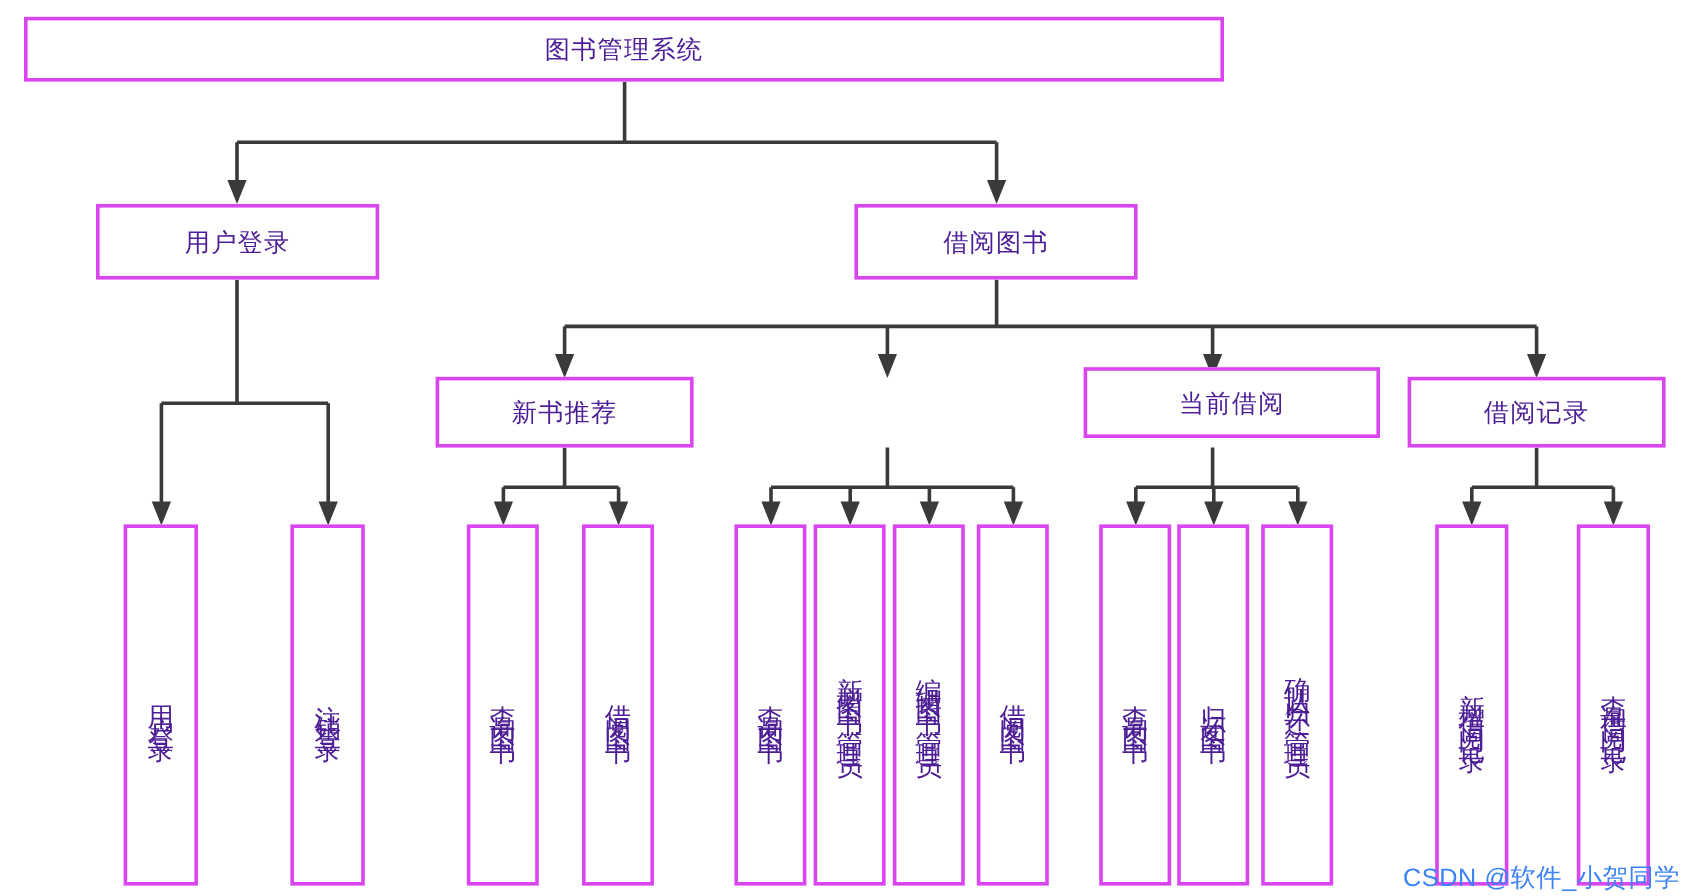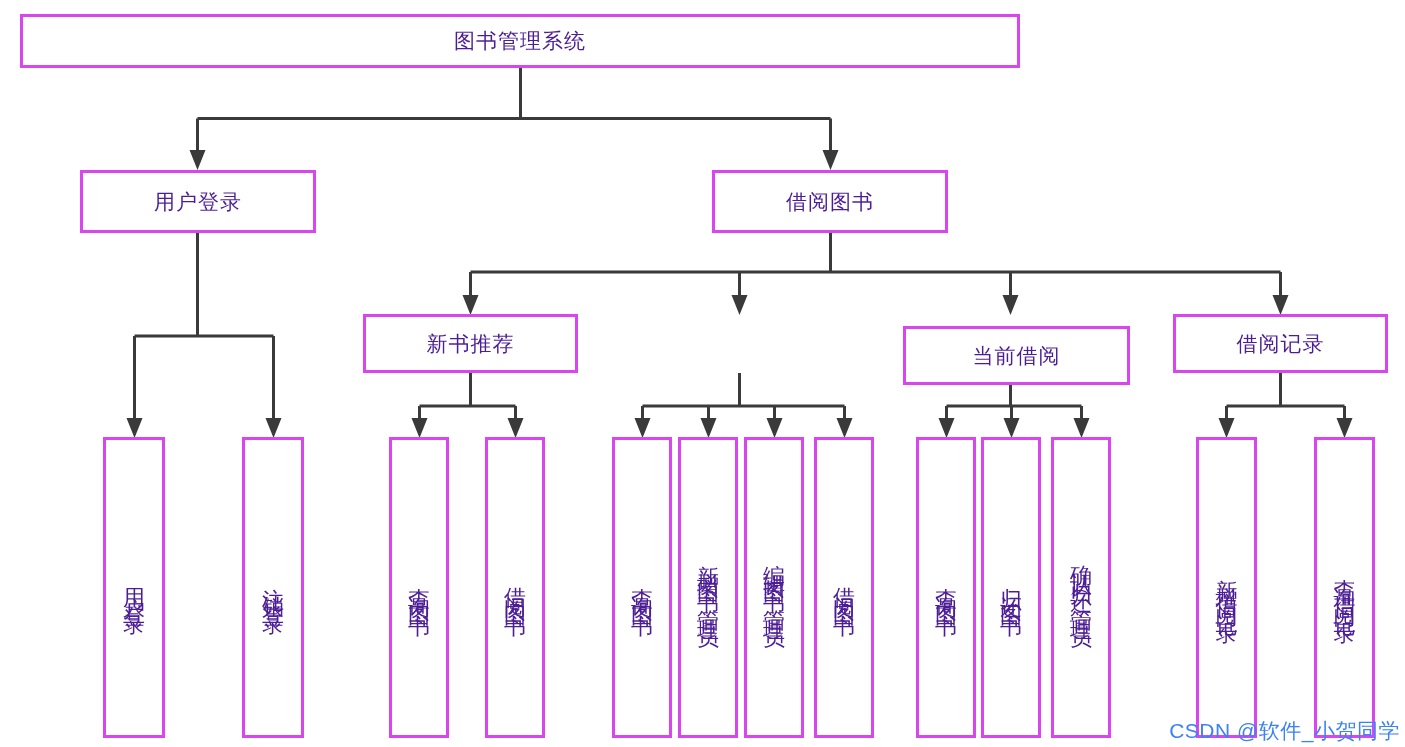--- a/index.html
+++ b/index.html
@@ -19,21 +19,21 @@
   .node.leaf{top:437px;height:301px;width:62px;}
   .node.leaf span{
     writing-mode:vertical-rl;text-orientation:mixed;
     font-size:22px;line-height:1;letter-spacing:9px;
   }
   #n-root{left:20px;top:14px;width:1000px;height:54px;}
   #n-user-login{left:80px;top:170px;width:236px;height:63px;}
   #n-book-mgmt{left:712px;top:170px;width:236px;height:63px;}
   #n-new-book{left:363px;top:314px;width:215px;height:59px;}
   #n-book-borrow{left:633px;top:314px;width:213px;height:59px;}
-  #n-current-borrow{left:903px;top:326px;width:227px;height:59px;text-align:right;}
+  #n-current-borrow{left:903px;top:306px;width:247px;height:59px;text-align:right;}
   #n-borrow-records{left:1173px;top:314px;width:215px;height:59px;}
   #n-leaf-user-login{left:103px;}
   #n-leaf-logout{left:242px;}
   #n-nb-query{left:389px;width:60px;}
   #n-nb-borrow{left:485px;width:60px;}
   #n-bb-query{left:612px;width:60px;}
   #n-bb-add{left:678px;width:60px;}
   #n-bb-edit{left:744px;width:60px;}
   #n-bb-borrow{left:814px;width:60px;}
   #n-cb-query{left:916px;width:60px;}

